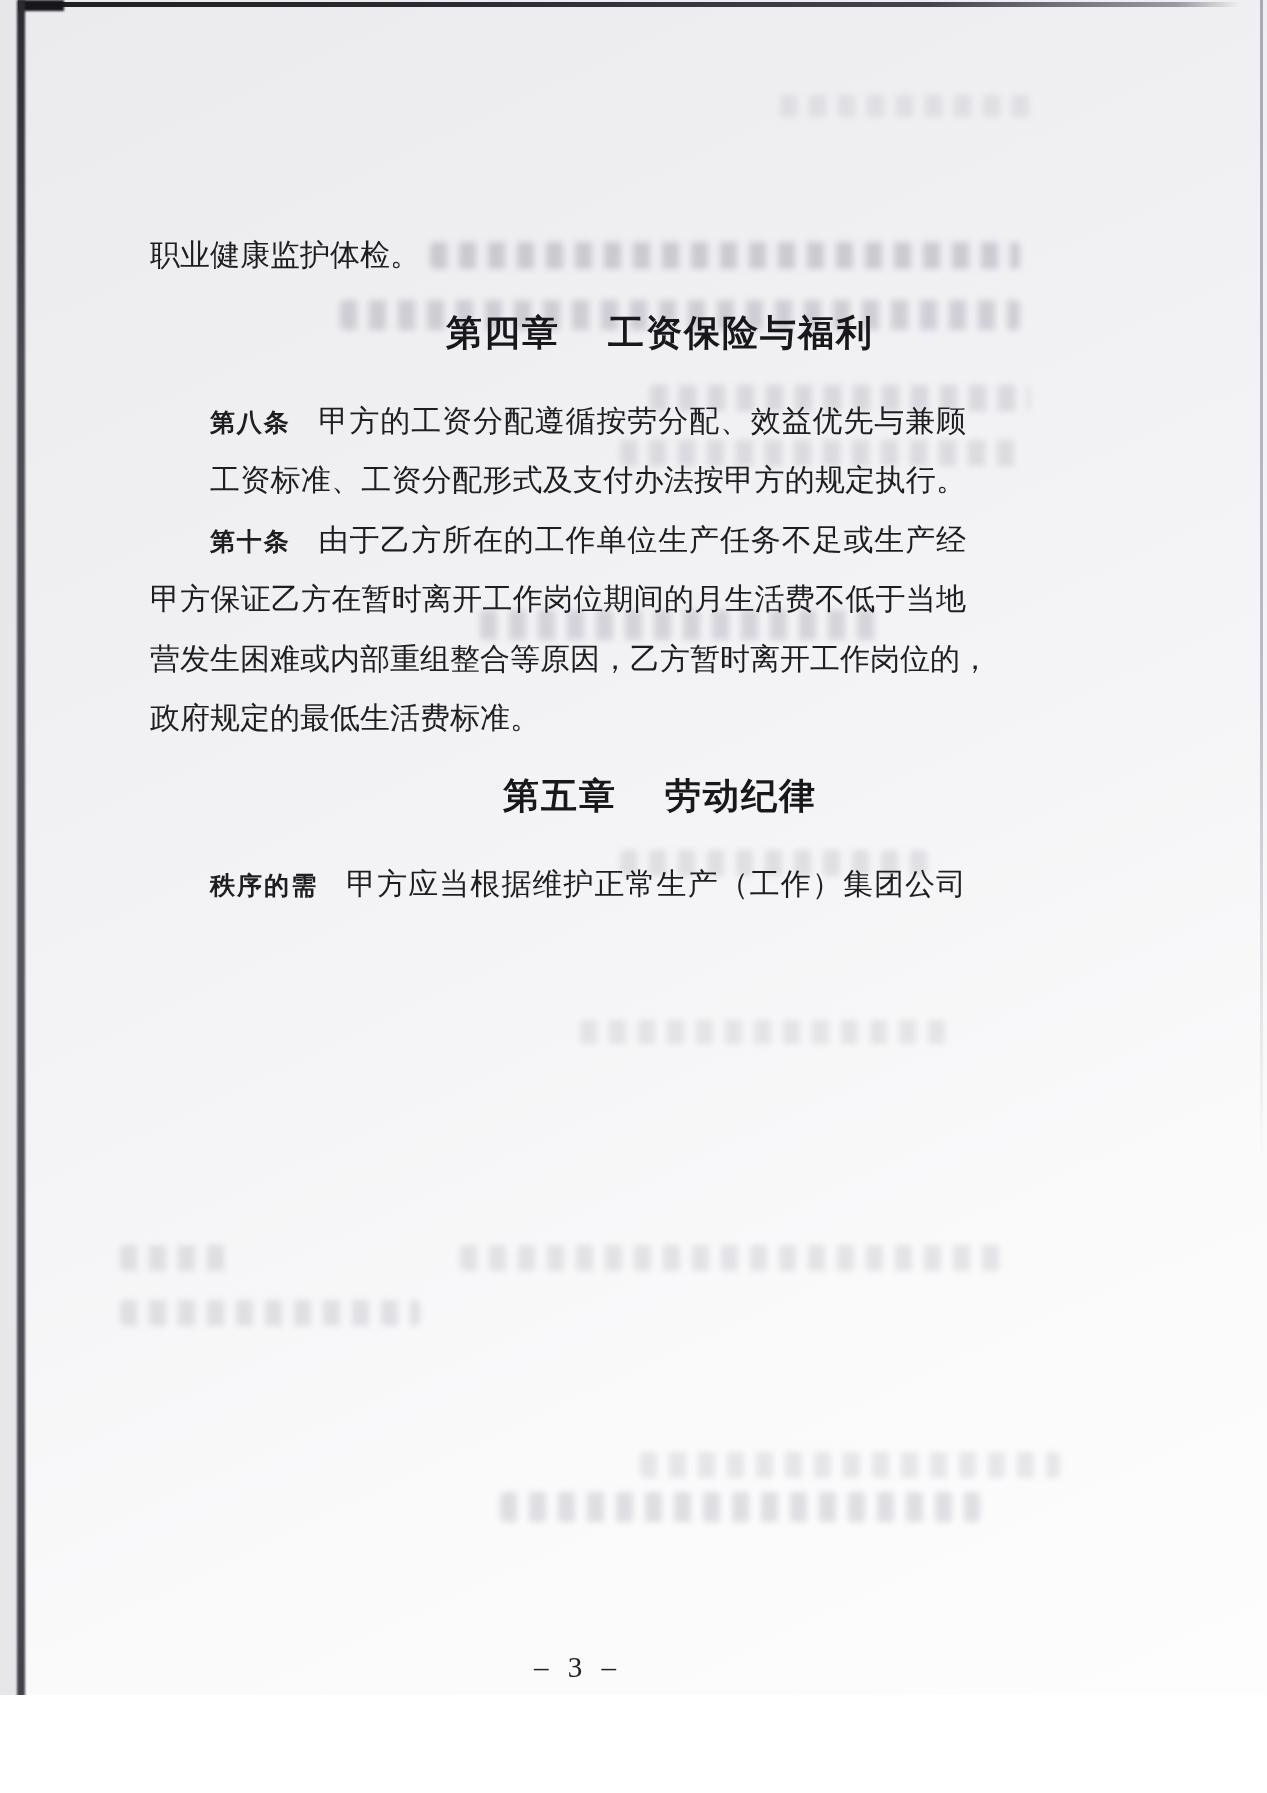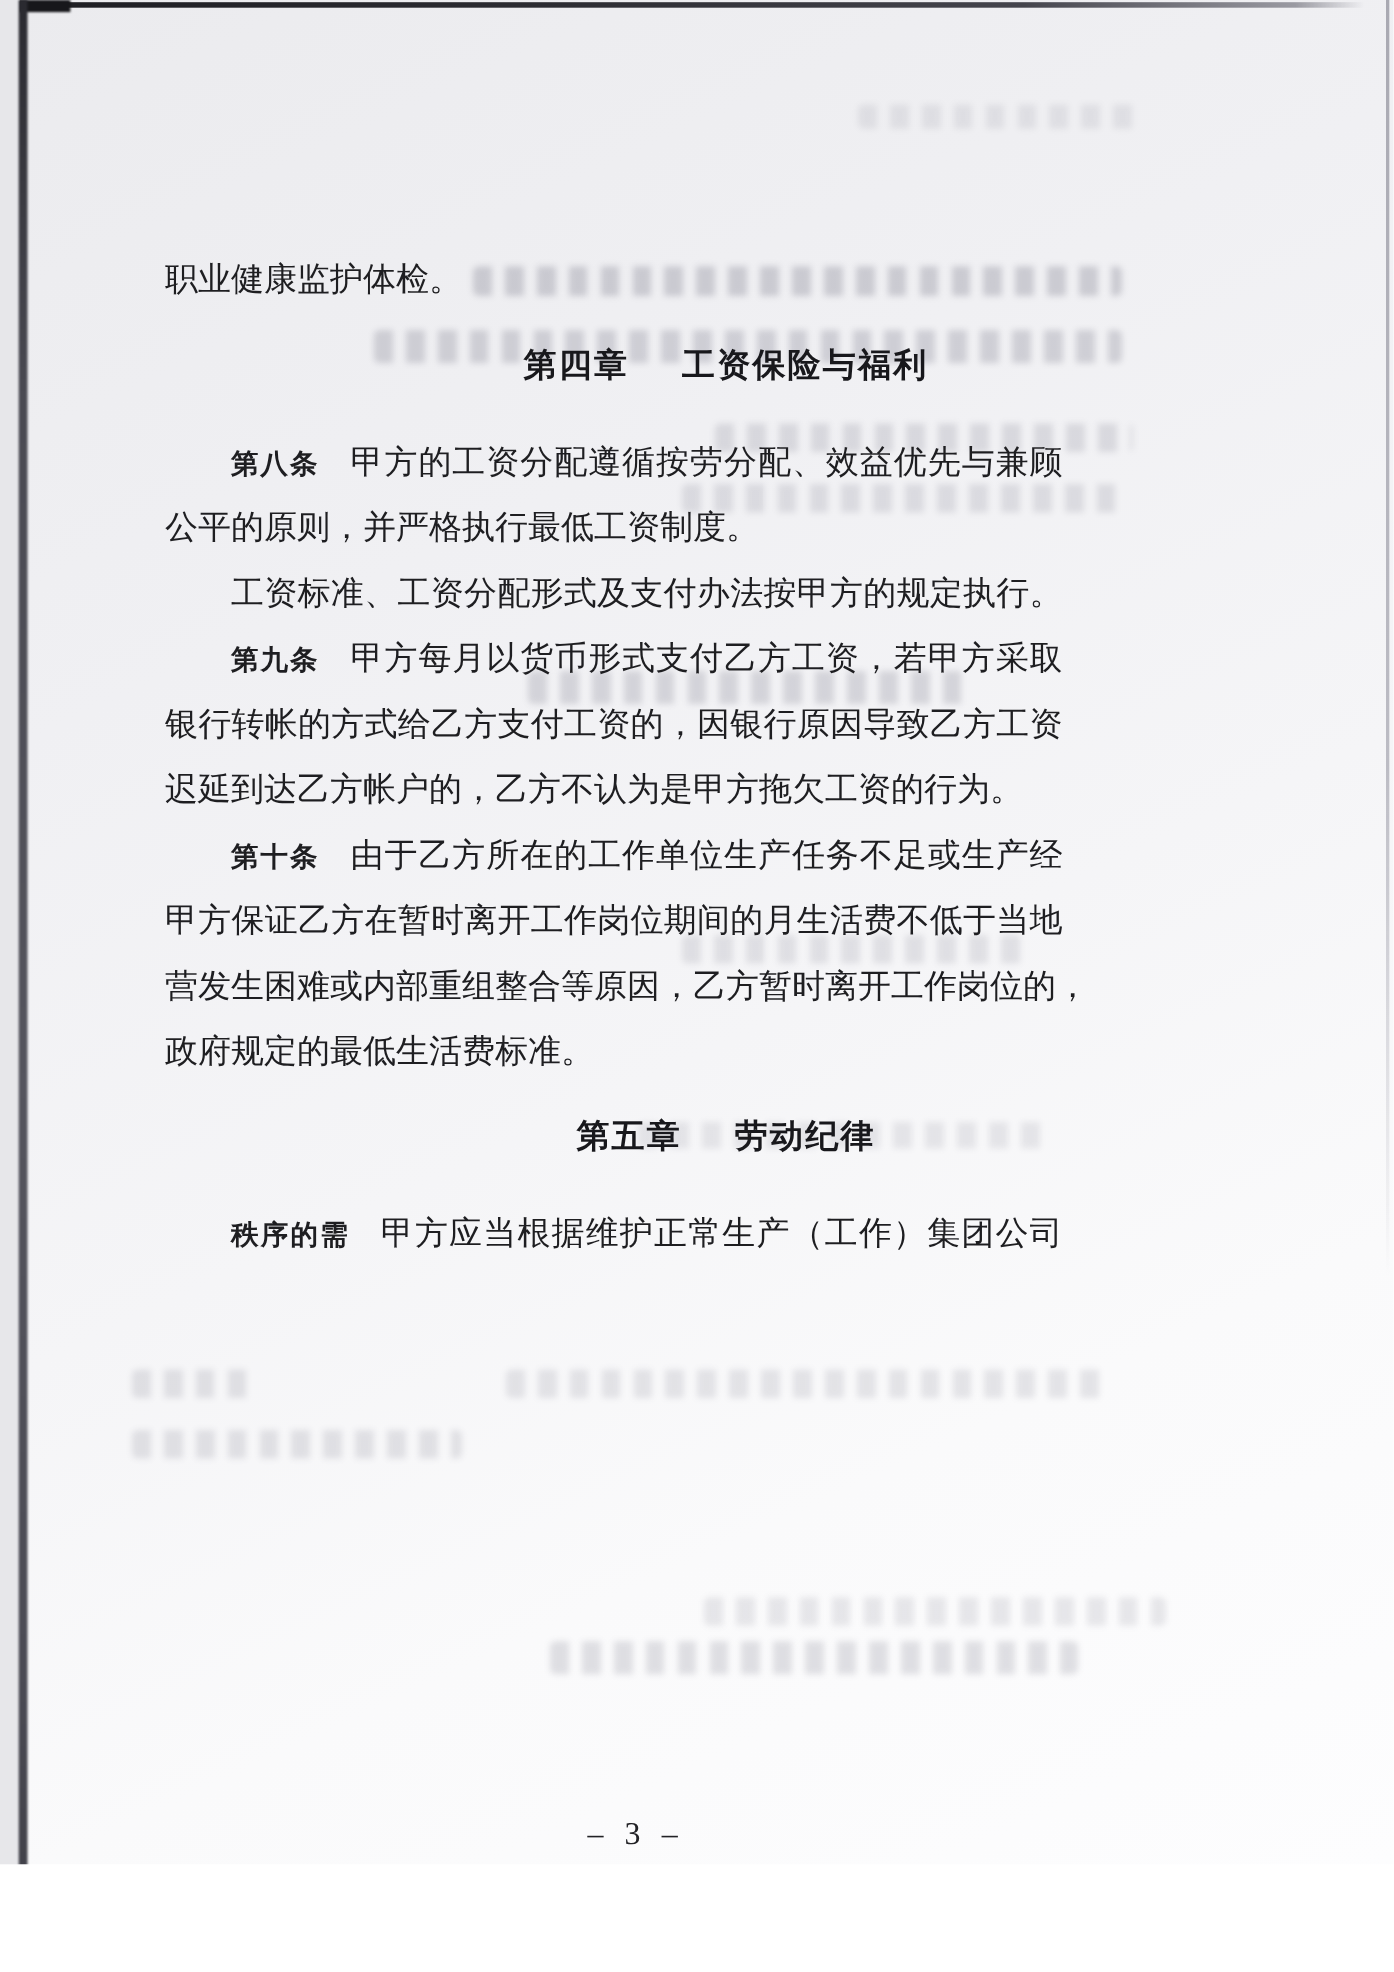--- a/index.html
+++ b/index.html
@@ -35,21 +35,21 @@
   .content{position:absolute;left:150px;top:0;width:816px;padding-top:225px;}
   .line{height:59.5px;line-height:59.5px;font-size:30px;
     text-align:justify;text-align-last:justify;text-justify:inter-character;
     white-space:nowrap;}
   .line.end{text-align:left;text-align-last:left;}
   .line.indent{text-indent:60px;}
   .term{font-family:"Liberation Sans","DejaVu Sans",sans-serif;font-weight:700;
     letter-spacing:1px;margin-right:28px;font-size:25px;}
   .chapter{position:relative;left:102px;height:60px;line-height:60px;margin-top:18.5px;margin-bottom:27.5px;
     text-align:center;text-align-last:center;font-family:"Liberation Sans","DejaVu Sans",sans-serif;
-    font-weight:700;font-size:30px;letter-spacing:2px;color:#18181c;}
+    font-weight:700;font-size:36px;letter-spacing:2px;color:#18181c;}
   .ch-gap{display:inline-block;width:48px;}
   .page-num{position:absolute;left:170px;top:1640px;width:816px;height:54px;line-height:54px;
     text-align:center;font-size:29px;letter-spacing:6px;color:#222226;}
 </style>
 </head>
 <body>
 
 <div class="scan">
 
   <div class="edge-top"></div>
@@ -78,36 +78,28 @@
     <div class="line end">职业健康监护体检。</div>
 
     <div class="chapter">
       <span>第四章</span><span class="ch-gap"></span><span>工资保险与福利</span>
     </div>
 
     <div>
       <div class="line indent">
         <span class="term">第八条</span><span>甲方的工资分配遵循按劳分配、效益优先与兼顾</span>
       </div>
-      <div class="line end">公平的原则，并严格执行最低工资制度。</div>
     </div>
 
     <div>
       <div class="line indent">
         <span>工资标准、工资分配形式及支付办法按甲方的规定执行。</span>
       </div>
     </div>
 
-    <div>
-      <div class="line indent">
-        <span class="term">第九条</span><span>甲方每月以货币形式支付乙方工资，若甲方采取</span>
-      </div>
-      <div class="line">银行转帐的方式给乙方支付工资的，因银行原因导致乙方工资</div>
-      <div class="line end">迟延到达乙方帐户的，乙方不认为是甲方拖欠工资的行为。</div>
-    </div>
 
     <div>
       <div class="line indent">
         <span class="term">第十条</span><span>由于乙方所在的工作单位生产任务不足或生产经</span>
       </div>
       <div class="line">甲方保证乙方在暂时离开工作岗位期间的月生活费不低于当地</div>
       <div class="line">营发生困难或内部重组整合等原因，乙方暂时离开工作岗位的，</div>
       <div class="line end">政府规定的最低生活费标准。</div>
     </div>
 

